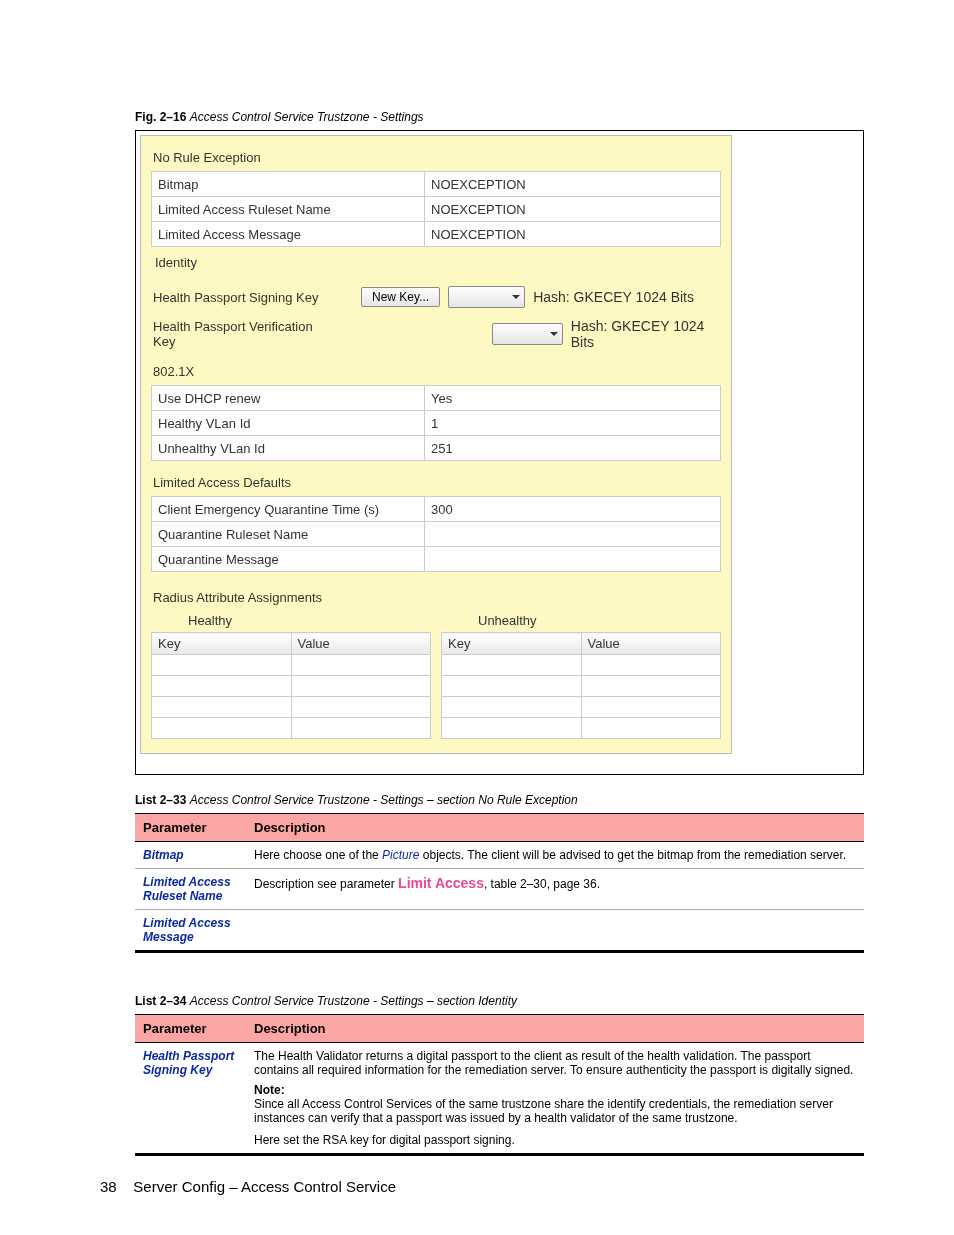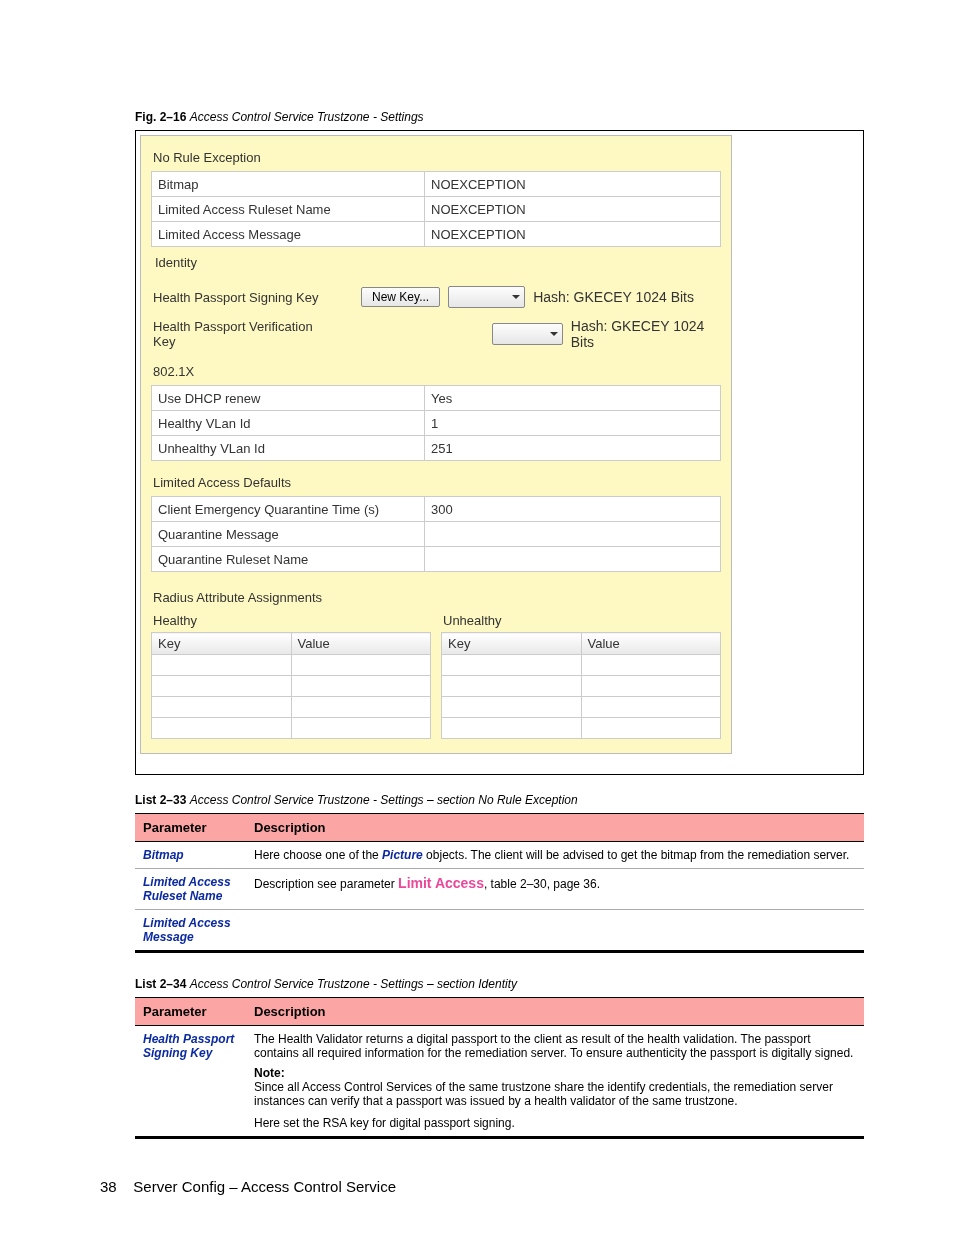--- a/index.html
+++ b/index.html
@@ -15,35 +15,35 @@
   .prop-table td:first-child{width:48%;}
   .identity{padding:4px 2px 0 2px;}
   .id-row{display:flex;align-items:center;gap:8px;margin:10px 0;}
   .id-row .lbl{width:200px;font-size:13px;}
   .btn{background:linear-gradient(#fdfdfd,#e6e6e6);border:1px solid #888;padding:2px 10px;font-size:12px;cursor:pointer;border-radius:2px;}
   .dd{background:linear-gradient(#fdfdfd,#e6e6e6);border:1px solid #888;width:75px;height:20px;position:relative;cursor:pointer;border-radius:2px;}
   .dd svg{position:absolute;right:3px;top:5px;}
   .hash{font-size:14px;}
   .radius-wrap{display:flex;gap:10px;}
   .radius-col{flex:1;}
-  .radius-title{padding:2px 0 4px 2px;font-size:13px;}
+  .radius-title{padding:2px 0 4px 2px;font-size:13px;margin-left:35px;}
   .kv{width:100%;border-collapse:collapse;background:#fff;border:1px solid #ccc;}
   .kv th{background:linear-gradient(#fff,#e8e8e8);border:1px solid #ccc;font-weight:normal;text-align:left;padding:3px 6px;font-size:13px;}
   .kv td{border:1px solid #ccc;height:18px;}
   .kv td.split{width:50%;}
   .list-caption{font-size:12px;margin:18px 0 6px 0;}
   .list-caption .b{font-weight:bold;}
   .list-caption .i{font-style:italic;}
   .ptable{width:100%;border-collapse:collapse;border-top:1px solid #000;border-bottom:3px solid #000;}
   .ptable th{background:#fca5a5;text-align:left;padding:6px 8px;font-size:13px;font-weight:bold;border-bottom:1px solid #000;}
   .ptable th.p{width:95px;}
   .ptable td{padding:6px 8px;font-size:12px;vertical-align:top;border-bottom:1px solid #aaa;}
   .ptable tr:last-child td{border-bottom:none;}
   .plink{color:#0b2aa0;font-weight:bold;font-style:italic;font-size:12px;}
-  .ilink{color:#0b2aa0;font-weight:bold;font-style:italic;}
+  .ilink{color:#0b2aa0;font-weight:normal;font-style:italic;}
   .bigterm{color:#ec4899;font-weight:bold;font-size:14px;}
   .note{font-weight:bold;margin-top:6px;}
   .footer{position:absolute;bottom:40px;left:100px;font-size:15px;}
   .spacer{width:150px;}
 </style>
 </head>
 <body>
 
 <div class="page">
 
@@ -116,25 +116,25 @@
         </table>
 
       <div class="grp-title" style="margin-top:10px;">Limited Access Defaults</div>
       <table class="prop-table">
         <tbody>
             <tr>
               <td>Client Emergency Quarantine Time (s)</td>
               <td>300</td>
             </tr>
         <tr>
+              <td>Quarantine Ruleset Name</td>
+              <td></td>
+            </tr>
+        <tr>
               <td>Quarantine Message</td>
-              <td></td>
-            </tr>
-        <tr>
-              <td>Quarantine Ruleset Name</td>
               <td></td>
             </tr>
       </tbody>
         </table>
 
       <div class="grp-title" style="margin-top:14px;">Radius Attribute Assignments</div>
       <div class="radius-wrap">
         <div class="radius-col">
           <div class="radius-title">Healthy</div>
           <table class="kv">
@@ -212,21 +212,21 @@
       <td><span class="plink">Limited Access Ruleset Name</span></td>
       <td><span>Description see parameter </span><span class="bigterm">Limit Access</span><span>, table 2–30, page 36.</span></td>
     </tr>
     <tr>
       <td><span class="plink">Limited Access Message</span></td>
       <td></td>
     </tr>
   </tbody>
     </table>
 
-  <div class="list-caption" style="margin-top:24px;">
+  <div class="list-caption" style="margin-top:41px;">
     <span class="b">List 2–34</span>
     <span class="i">Access Control Service Trustzone - Settings – section Identity</span>
   </div>
   <table class="ptable">
     <tbody>
         <tr>
       <th class="p">Parameter</th>
       <th>Description</th>
     </tr>
     <tr>

